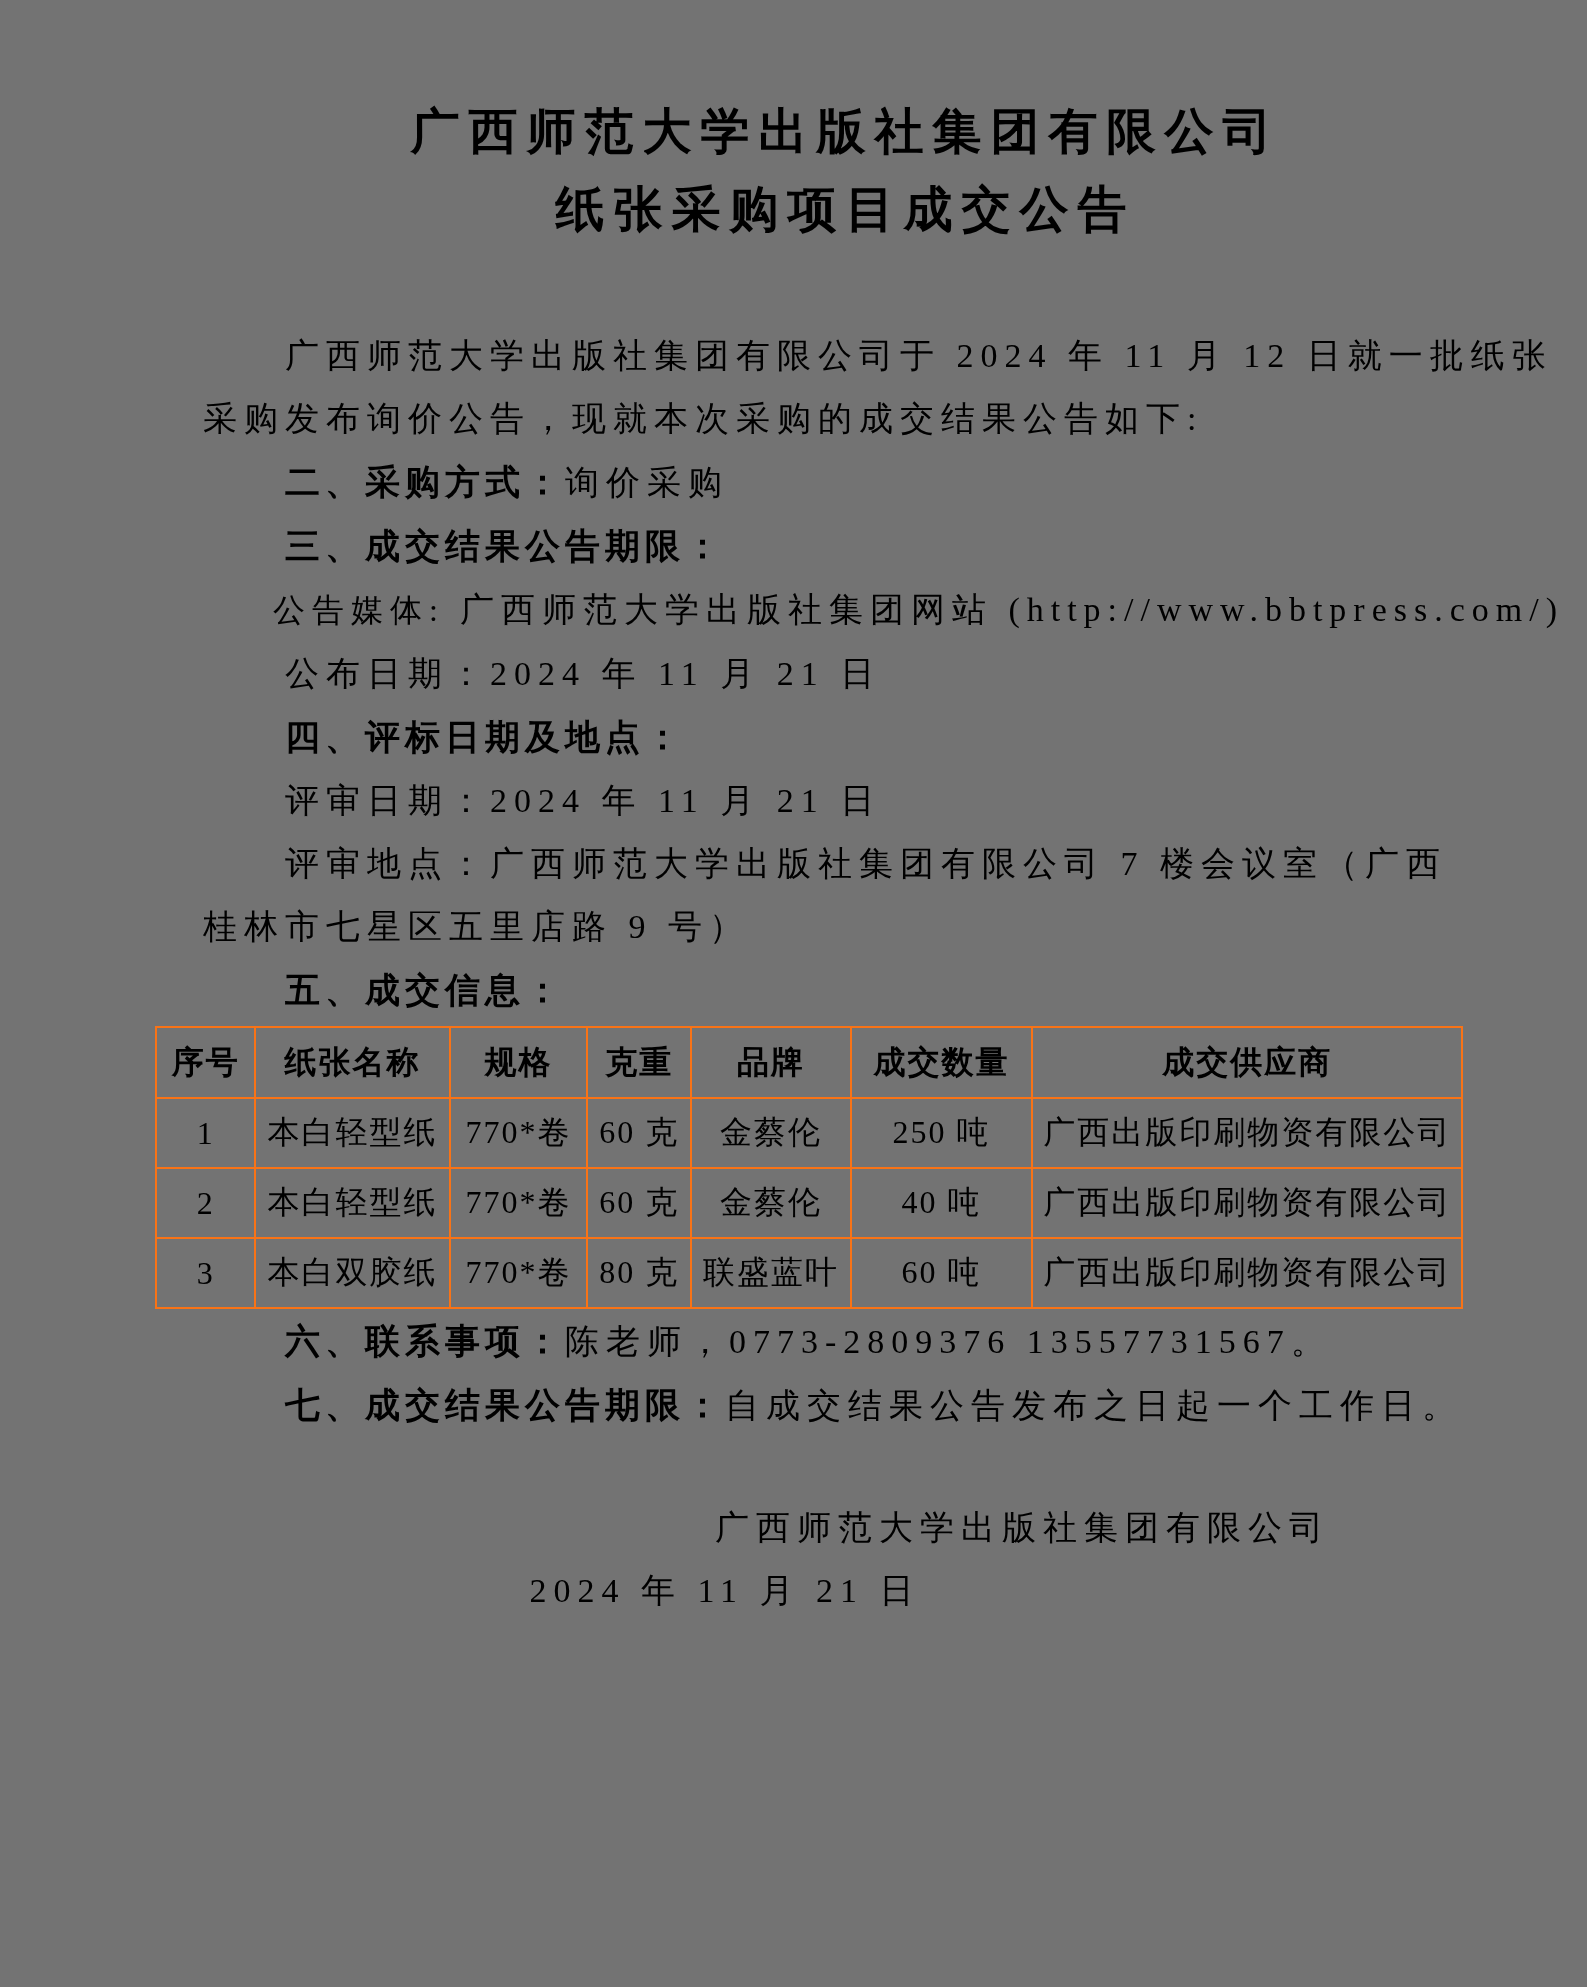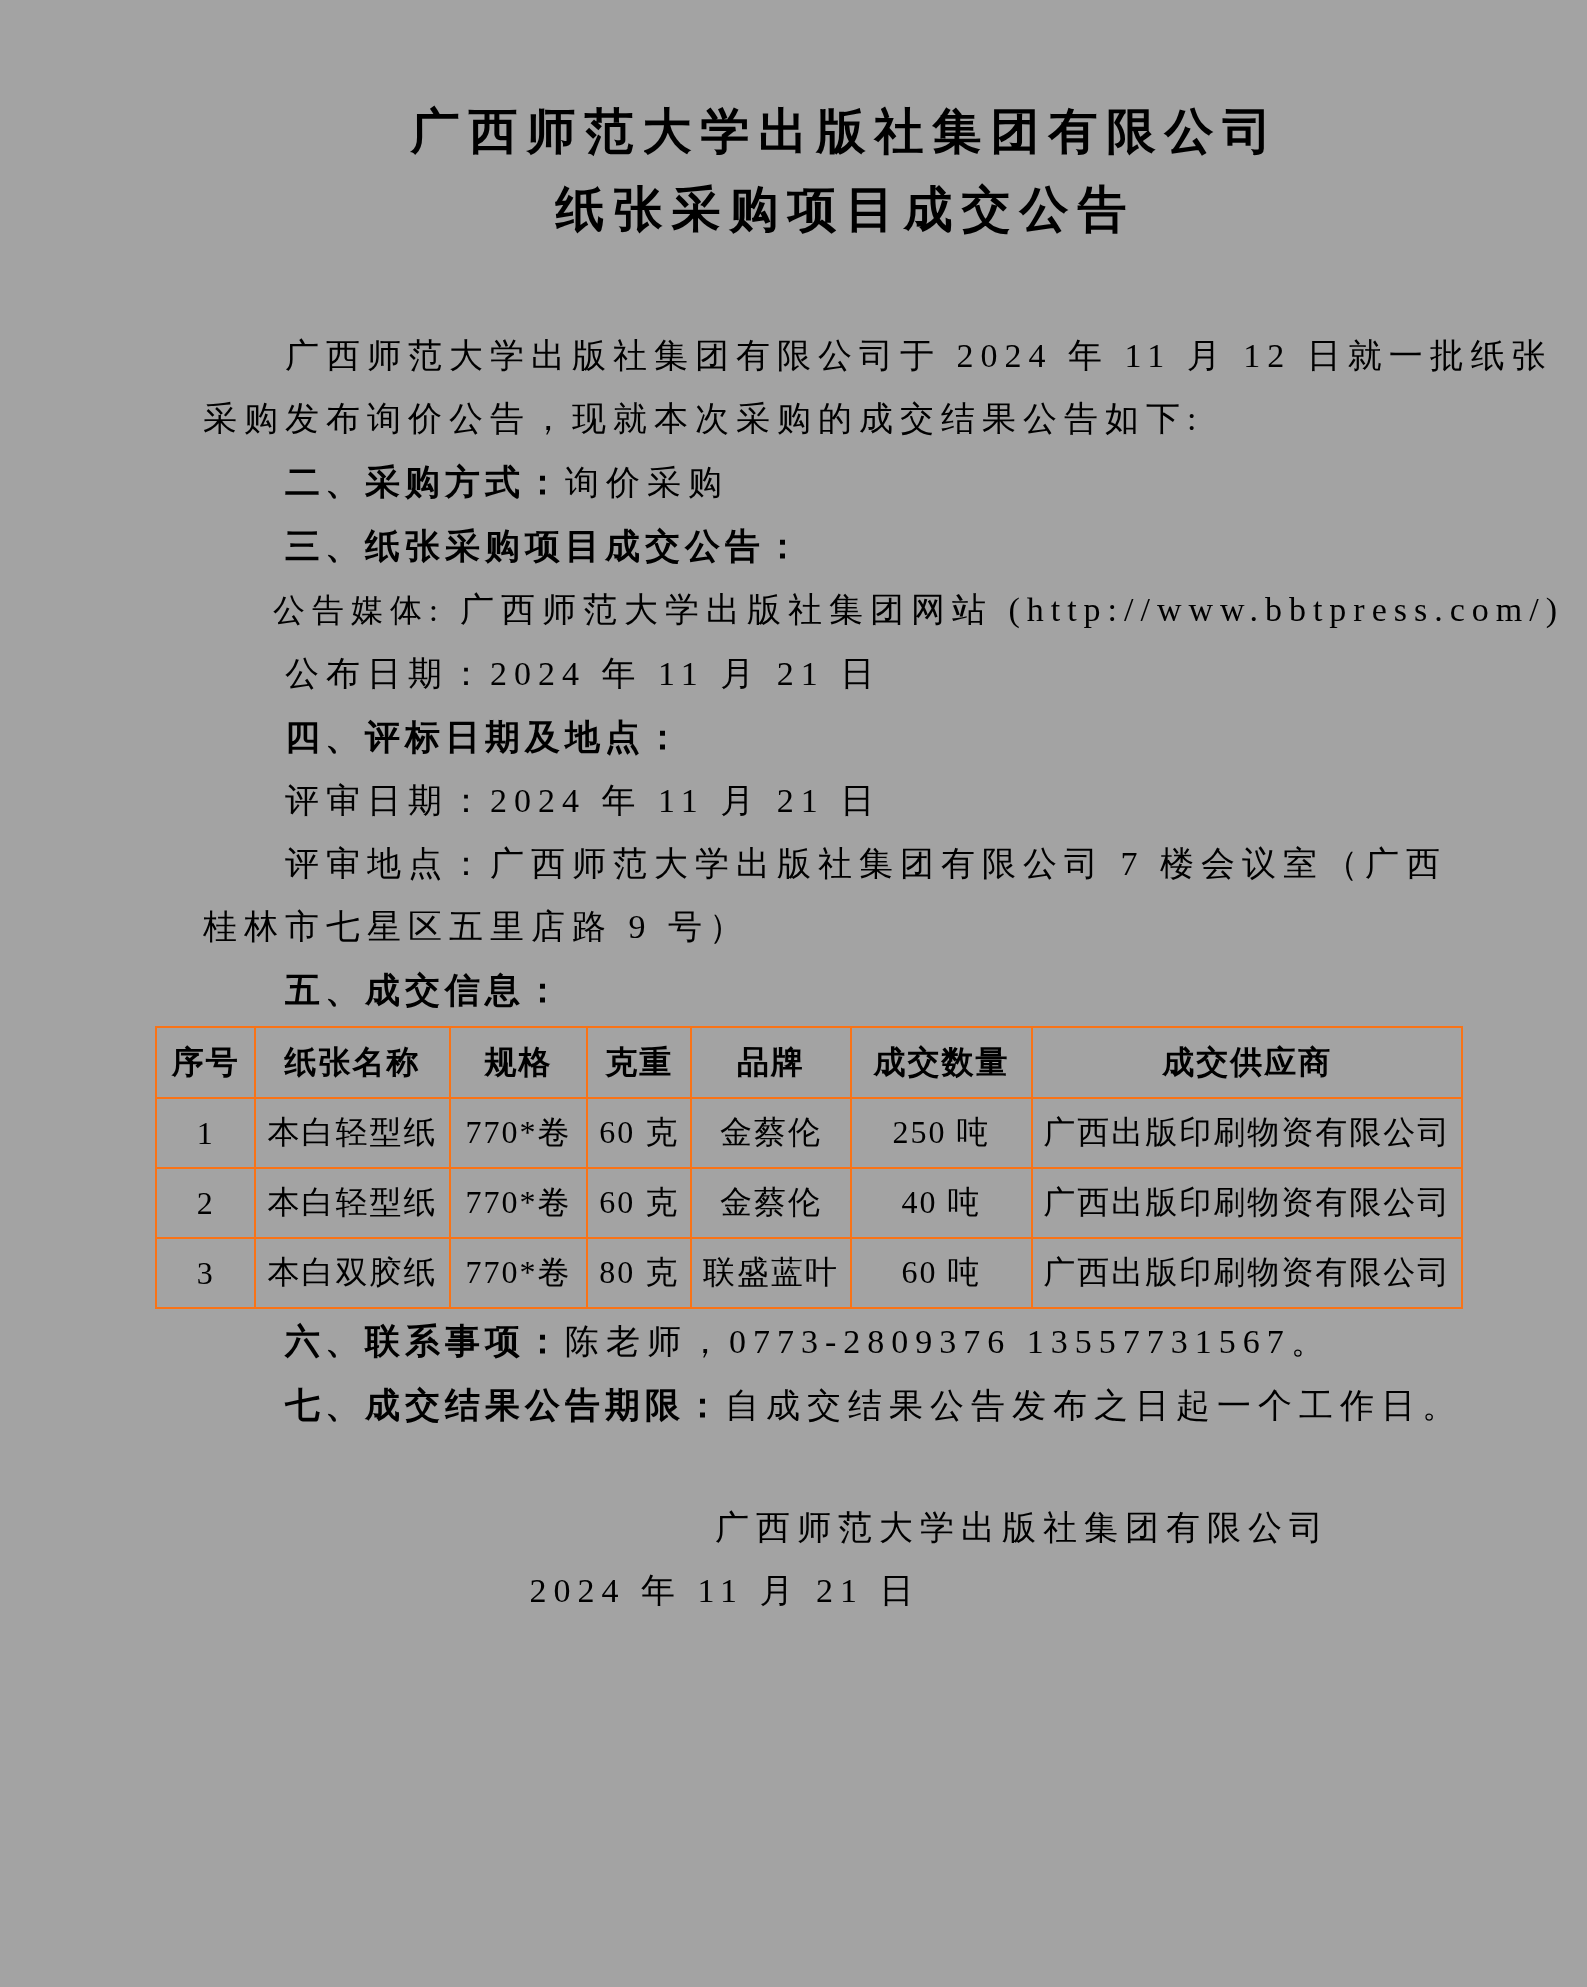--- a/index.html
+++ b/index.html
@@ -1,17 +1,17 @@
 <!DOCTYPE html>
 <html><head>
 <meta charset="utf-8">
 <style>
   html,body{margin:0;padding:0;}
   .page{
-    width:1587px;height:1987px;background:#a3a3a3;color:#000000;
+    width:1587px;height:1987px;background:#737373;color:#000000;
     font-family:"Liberation Serif","DejaVu Serif",serif;
     position:relative;overflow:hidden;box-sizing:border-box;
   }
   .titles{padding-top:93px;padding-left:266px;padding-right:162px;text-align:center;}
   .title-line{
     font-size:49px;font-weight:bold;line-height:78px;letter-spacing:9px;
     font-family:"Liberation Serif","DejaVu Serif",serif;
   }
   .content{margin-left:203px;width:1222px;}
   .body{margin-top:75px;font-size:34px;letter-spacing:7px;}
@@ -53,21 +53,21 @@
 
   <div class="content">
     <div class="body">
 
       <div class="wrapline indent">广西师范大学出版社集团有限公司于 2024 年 11 月 12 日就一批纸张</div>
       <div class="line">采购发布询价公告，现就本次采购的成交结果公告如下:</div>
 
 
       <div class="line indent"><span class="h-label">二、采购方式：</span><span>询价采购</span></div>
 
-      <div class="line indent"><span class="h-label">三、纸张采购项目成交公告：</span></div>
+      <div class="line indent"><span class="h-label">三、成交结果公告期限：</span></div>
 
       <div class="line indent-sm"><span class="h-label-serif">公告媒体: </span><span>广西师范大学出版社集团网站 (http://www.bbtpress.com/)</span></div>
 
       <div class="line indent">公布日期：2024 年 11 月 21 日</div>
 
       <div class="line indent"><span class="h-label">四、评标日期及地点：</span></div>
 
       <div class="line indent">评审日期：2024 年 11 月 21 日</div>
 
       <div class="wrapline indent">评审地点：广西师范大学出版社集团有限公司 7 楼会议室（广西</div>

